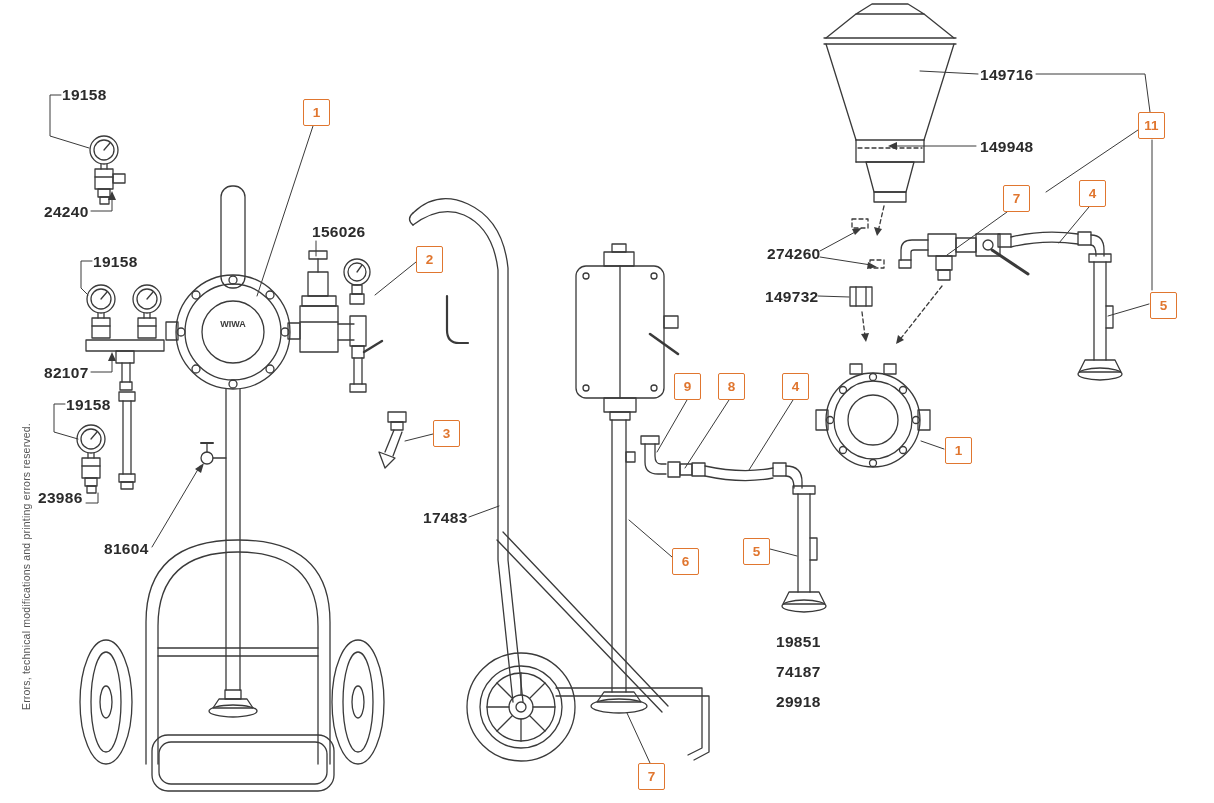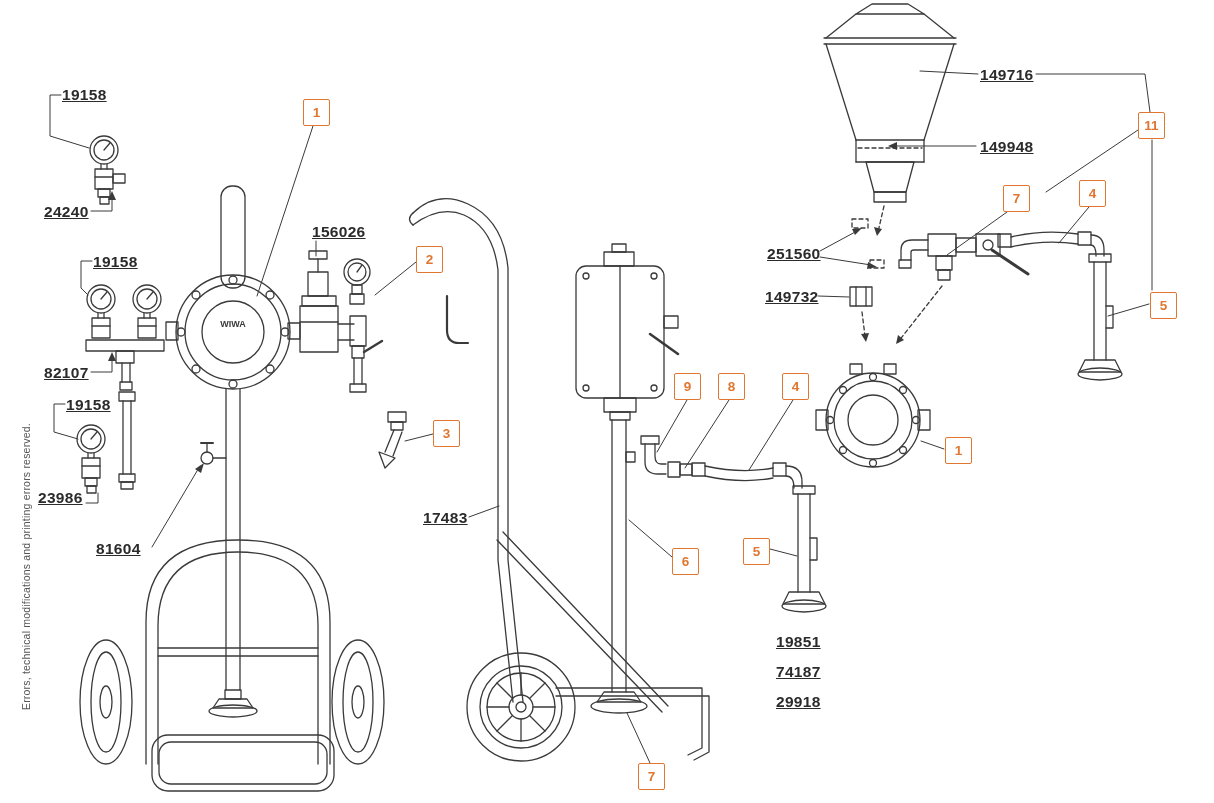--- a/index.html
+++ b/index.html
@@ -9,21 +9,21 @@
     --muted:#555555;
   }
   html,body{margin:0;padding:0;background:#ffffff;}
   #canvas{
     position:relative;width:1214px;height:803px;background:#ffffff;overflow:hidden;
     font-family:"Liberation Sans",sans-serif;
   }
   #lineart{position:absolute;left:0;top:0;color:var(--line);}
   .plabel{
     position:absolute;font-weight:bold;font-size:15.5px;color:var(--label);
-    letter-spacing:.3px;white-space:nowrap;line-height:16px;text-decoration:underline;
+    letter-spacing:.3px;white-space:nowrap;line-height:16px;
   }
   .callout{
     position:absolute;width:27px;height:27px;box-sizing:border-box;
     border:1.8px solid var(--accent);border-radius:2px;background:#ffffff;
     color:var(--accent);font-weight:bold;font-size:13.5px;
     display:flex;align-items:center;justify-content:center;
   }
   .footnote{
     position:absolute;left:20px;top:423px;
     writing-mode:vertical-rl;transform:rotate(180deg);
@@ -320,26 +320,26 @@
       </g>
     </g>
   </svg>
 
   <div class="plabel" style="left:62px;top:87px">19158</div>
   <div class="plabel" style="left:44px;top:204px">24240</div>
   <div class="plabel" style="left:93px;top:254px">19158</div>
   <div class="plabel" style="left:44px;top:365px">82107</div>
   <div class="plabel" style="left:66px;top:397px">19158</div>
   <div class="plabel" style="left:38px;top:490px">23986</div>
-  <div class="plabel" style="left:96px;top:541px">81604</div>
+  <div class="plabel" style="left:104px;top:541px">81604</div>
   <div class="plabel" style="left:312px;top:224px">156026</div>
   <div class="plabel" style="left:423px;top:510px">17483</div>
   <div class="plabel" style="left:980px;top:67px">149716</div>
   <div class="plabel" style="left:980px;top:139px">149948</div>
-  <div class="plabel" style="left:767px;top:246px">251560</div>
+  <div class="plabel" style="left:767px;top:246px">274260</div>
   <div class="plabel" style="left:765px;top:289px">149732</div>
   <div class="plabel" style="left:776px;top:664px">74187</div>
   <div class="plabel" style="left:776px;top:634px">19851</div>
   <div class="plabel" style="left:776px;top:694px">29918</div>
 
   <div class="callout" style="left:303px;top:99px">1</div>
   <div class="callout" style="left:416px;top:246px">2</div>
   <div class="callout" style="left:433px;top:420px">3</div>
   <div class="callout" style="left:674px;top:373px">9</div>
   <div class="callout" style="left:718px;top:373px">8</div>

